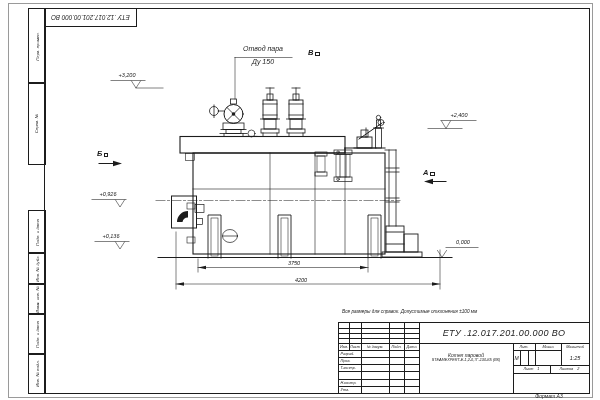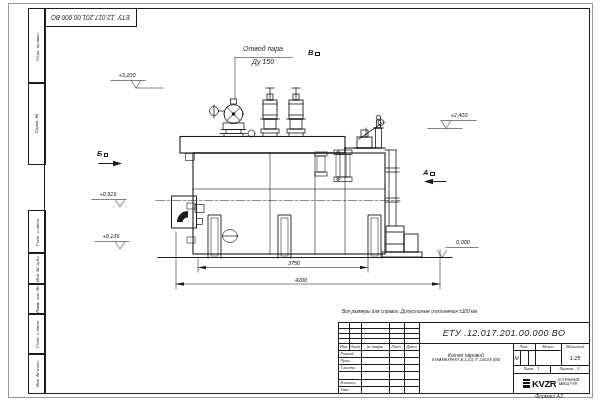--- a/index.html
+++ b/index.html
@@ -338,27 +338,15 @@
 
   <div class="tcell" style="left:174px;top:42px;width:37px;height:8px;gap:4px">
     <span>Лист</span>
     <span>1</span>
   </div>
   <div class="tcell" style="left:211px;top:42px;width:39px;height:8px;gap:4px">
     <span>Листов</span>
     <span>2</span>
   </div>
 
-  <div class="logo-row">
-    <span class="logo-mark">
-        <i></i>
-        <i></i>
-        <i></i>
-      </span>
-    <span class="logo-txt">KVZR</span>
-    <span class="org-txt">
-      <span>КОТЕЛЬНЫЙ</span><br>
-      <span>ЗАВОД РЭП</span>
-    </span>
-  </div>
 </div>
 
 <div class="abs ctr fmt" style="left:510px;top:392.5px;width:78px;height:7px">Формат А3</div>
 
 </body></html>

